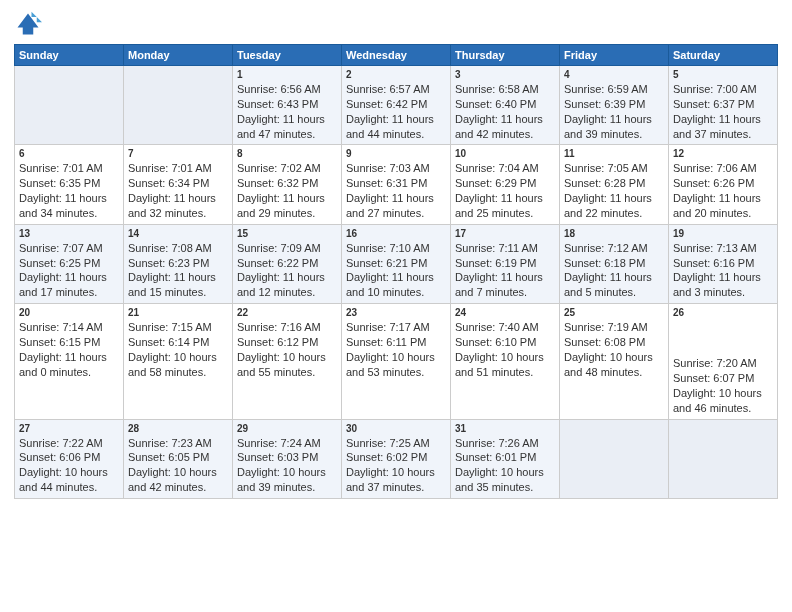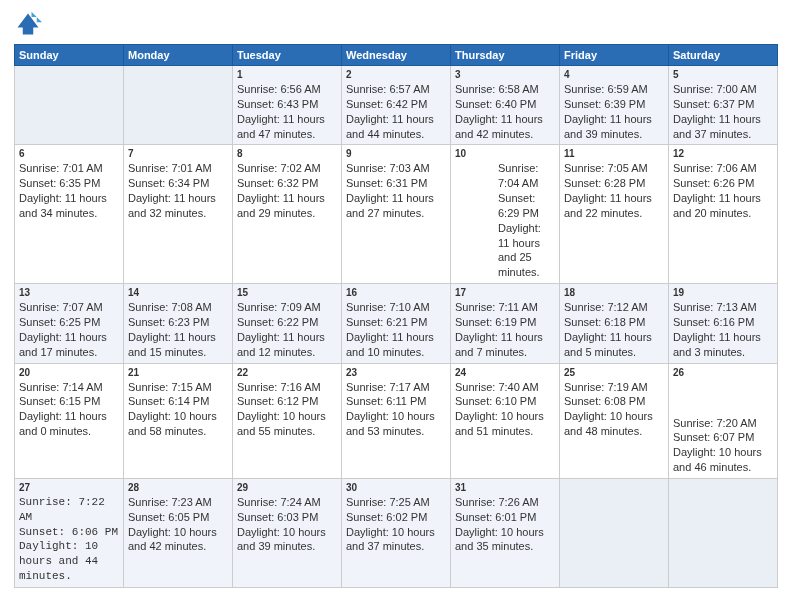--- a/index.html
+++ b/index.html
@@ -192,21 +192,21 @@
 Daylight: 11 hours and 29 minutes.</div>
           </td>
           <td>
             <div class="day-num">9</div>
             <div class="day-detail" style="white-space: pre-line;">Sunrise: 7:03 AM
 Sunset: 6:31 PM
 Daylight: 11 hours and 27 minutes.</div>
           </td>
           <td>
             <div class="day-num">10</div>
-            <div class="day-detail" style="white-space: pre-line; margin-left: 43px;">Sunrise: 7:04 AM
+            <div class="day-detail" style="white-space: pre-line;">Sunrise: 7:04 AM
 Sunset: 6:29 PM
 Daylight: 11 hours and 25 minutes.</div>
           </td>
           <td>
             <div class="day-num">11</div>
             <div class="day-detail" style="white-space: pre-line;">Sunrise: 7:05 AM
 Sunset: 6:28 PM
 Daylight: 11 hours and 22 minutes.</div>
           </td>
           <td>
@@ -300,21 +300,21 @@
           <td>
             <div class="day-num">26</div>
             <div class="day-detail" style="white-space: pre-line; margin-top: 38px;">Sunrise: 7:20 AM
 Sunset: 6:07 PM
 Daylight: 10 hours and 46 minutes.</div>
           </td>
         </tr>
         <tr class="row-shade">
           <td>
             <div class="day-num">27</div>
-            <div class="day-detail" style="white-space: pre-line; font-family: Liberation Mono, monospace;">Sunrise: 7:22 AM
+            <div class="day-detail" style="white-space: pre-line;">Sunrise: 7:22 AM
 Sunset: 6:06 PM
 Daylight: 10 hours and 44 minutes.</div>
           </td>
           <td>
             <div class="day-num">28</div>
             <div class="day-detail" style="white-space: pre-line;">Sunrise: 7:23 AM
 Sunset: 6:05 PM
 Daylight: 10 hours and 42 minutes.</div>
           </td>
           <td>

